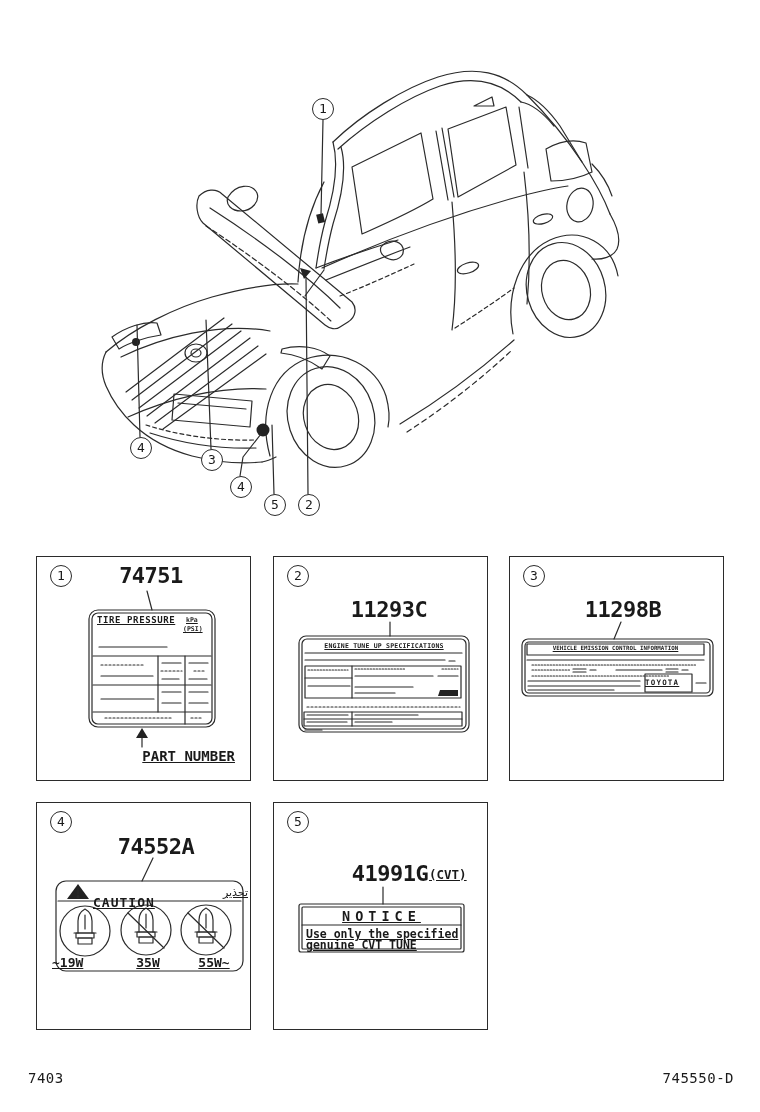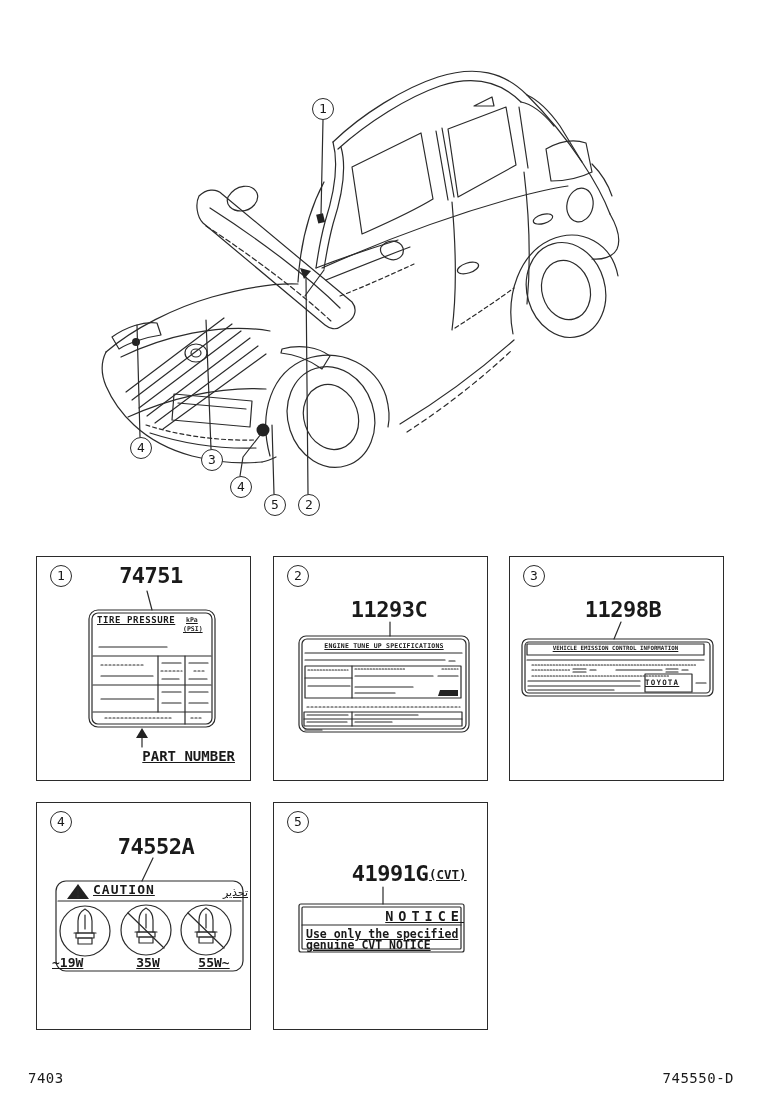--- a/index.html
+++ b/index.html
@@ -252,38 +252,38 @@
       <circle cx="41" cy="93.6" r="0.9" fill="#fff" stroke="none"></circle>
       <circle cx="48" cy="128" r="25" stroke-width="3.6"></circle>
       <circle cx="109" cy="127" r="25" stroke-width="3.6"></circle>
       <circle cx="169" cy="127" r="25" stroke-width="3.6"></circle>
       <use href="#bulb" x="48" y="128"></use>
       <use href="#bulb" x="109" y="127"></use>
       <use href="#bulb" x="169" y="127"></use>
       <path d="M91,110 L127,145" stroke-width="4.5"></path>
       <path d="M151,110 L187,145" stroke-width="4.5"></path>
     </svg>
-    <div class="lbltxt" style="left:56px;top:79px;font-size:13px;font-weight:bold;letter-spacing:1px">CAUTION</div>
+    <div class="lbltxt" style="left:56px;top:92px;font-size:13px;font-weight:bold;letter-spacing:1px">CAUTION</div>
     <div class="lbltxt" style="left:159px;top:83px;width:52px;text-align:right;font-size:11px;font-family:'DejaVu Sans',sans-serif">تحذير</div>
     <div class="lbltxt" style="left:15px;top:152px;width:60px;text-align:left;font-size:13px;font-weight:bold">~19W</div>
     <div class="lbltxt" style="left:81px;top:152px;width:60px;text-align:center;font-size:13px;font-weight:bold">35W</div>
     <div class="lbltxt" style="left:147px;top:152px;width:60px;text-align:center;font-size:13px;font-weight:bold">55W~</div>
   </section>
 
   <section class="panel" style="left:273px;top:802px;height:228px">
     <div class="callout" style="left:13px;top:8px">5</div>
     <div class="partnum" style="left:66px;top:58px;width:100px">41991G</div>
     <div class="lbltxt" style="left:155px;top:64px;font-size:12.5px;font-weight:bold">(CVT)</div>
     <svg class="line-art" width="215" height="228" viewBox="0 0 215 228">
       <path d="M109,84 L109,101" stroke-width="3"></path>
       <rect x="25" y="101" width="165" height="48" rx="2" stroke-width="2"></rect>
       <rect x="28" y="104" width="159" height="42" rx="1" stroke-width="0.9"></rect>
       <path d="M28,122 L187,122" stroke-width="1.2"></path>
     </svg>
-    <div class="lbltxt" style="left:25px;top:105px;width:165px;text-align:right;font-size:13.5px;font-weight:bold;letter-spacing:5px">NOTICE</div>
+    <div class="lbltxt" style="left:25px;top:105px;width:165px;text-align:center;font-size:13.5px;font-weight:bold;letter-spacing:5px">NOTICE</div>
     <div class="lbltxt" style="left:32px;top:124px;font-size:11.5px;font-weight:bold">Use only the specified</div>
-    <div class="lbltxt" style="left:32px;top:134.5px;font-size:11.5px;font-weight:bold">genuine CVT NOTICE</div>
+    <div class="lbltxt" style="left:32px;top:134.5px;font-size:11.5px;font-weight:bold">genuine CVT TUNE</div>
   </section>
 
   <div class="footer-code" style="left:28px;top:1070px">7403</div>
   <div class="footer-code" style="right:26px;top:1070px">745550-D</div>
 
 </div>
 
 </body></html>

